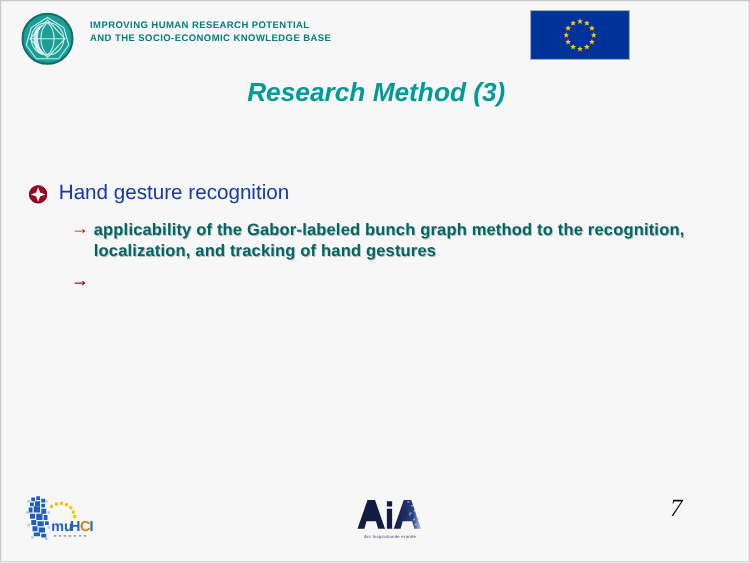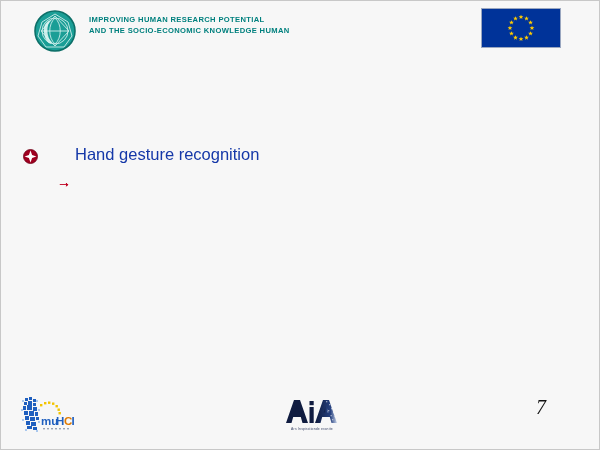--- a/index.html
+++ b/index.html
@@ -15,22 +15,22 @@
     background: #f7f7f7;
     border: 1px solid #c8c8c8;
     box-sizing: border-box;
     overflow: hidden;
     font-family: "Liberation Sans", sans-serif;
   }
 
   
   #header {
     position: absolute;
-    left: 18px; top: 0;
-    width: 514px; height: 56px; padding-left: 40px;
+    left: 1px; top: 0;
+    width: 514px; height: 56px;
   }
   #eu-emblem {
     position: absolute;
     left: 14px; top: 8px;
     width: 44px; height: 44px;
   }
   #header-text {
     position: absolute;
     left: 70px; top: 14px;
     width: 300px;
@@ -65,21 +65,21 @@
     font-style: italic;
     line-height: 28px;
     font-family: "Liberation Sans", sans-serif;
   }
 
   
   #body { position: absolute; left: 0; top: 142px; width: 600px; }
 
   .l1 {
     position: relative;
-    padding-left: 74px;
+    padding-left: 46px;
     color: #1538a8;
     font-size: 16.5px;
     font-weight: normal;
     line-height: 22px;
     font-family: "Liberation Sans", sans-serif;
   }
   .l1-marker {
     position: absolute;
     left: 22px; top: 4px;
     width: 15px; height: 15px;
@@ -153,21 +153,21 @@
           <circle cx="22" cy="22" r="13"></circle>
           <path d="M22,9 C15,15 15,29 22,35 C29,29 29,15 22,9"></path>
           <line x1="9" y1="22" x2="35" y2="22"></line>
         </g>
         <path d="M18,11 C13,16 13,27 19,34 C16,36 12,31 11,24 C10,17 13,12 18,11 Z" fill="#eafaf8" opacity="0.85"></path>
       </svg>
     </div>
 
     <div id="header-text">
       <div>IMPROVING HUMAN RESEARCH POTENTIAL</div>
-      <div>AND THE SOCIO-ECONOMIC KNOWLEDGE HUMAN</div>
+      <div>AND THE SOCIO-ECONOMIC KNOWLEDGE BASE</div>
     </div>
 
     <div id="eu-flag">
       <svg width="78" height="38" viewBox="0 0 78 38">
         <rect x="0" y="0" width="78" height="38" fill="#003399"></rect>
         <g fill="#ffcc00">
           <g transform="translate(39,19)">
             <g transform="translate(0,-11)">
                 <polygon points="0,-2.3 0.7,-0.7 2.4,-0.7 1,0.4 1.5,2.1 0,1.1 -1.5,2.1 -1,0.4 -2.4,-0.7 -0.7,-0.7"></polygon>
               </g>
@@ -204,39 +204,41 @@
             <g transform="rotate(330) translate(0,-11) rotate(-330)">
                 <polygon points="0,-2.3 0.7,-0.7 2.4,-0.7 1,0.4 1.5,2.1 0,1.1 -1.5,2.1 -1,0.4 -2.4,-0.7 -0.7,-0.7"></polygon>
               </g>
           </g>
         </g>
       </svg>
     </div>
   </div>
 
   <div id="title">
+    <div>Research Method (3)</div>
   </div>
 
   <div id="body">
 
     <div class="l1">
       <span class="l1-marker">
         <svg width="15" height="15" viewBox="0 0 15 15">
           <circle cx="7.5" cy="7.5" r="7" fill="#a00020"></circle>
           <circle cx="7.5" cy="7.5" r="7" fill="none" stroke="#6e0016" stroke-width="0.8"></circle>
           <path d="M7.5,1.6 L9.1,5.9 L13.4,7.5 L9.1,9.1 L7.5,13.4 L5.9,9.1 L1.6,7.5 L5.9,5.9 Z" fill="#ffffff"></path>
         </svg>
       </span>
       <span>Hand gesture recognition</span>
     </div>
 
     <div class="l2-list">
 
       <div class="l2">
         <span class="l2-arrow">→</span>
+        <span>applicability of the Gabor-labeled bunch graph method to the recognition, localization, and tracking of hand gestures</span>
       </div>
 
       <div class="l2">
         <span class="l2-arrow">→</span>
       </div>
 
       <div class="l2">
         <span class="l2-arrow">→</span>
       </div>
 

